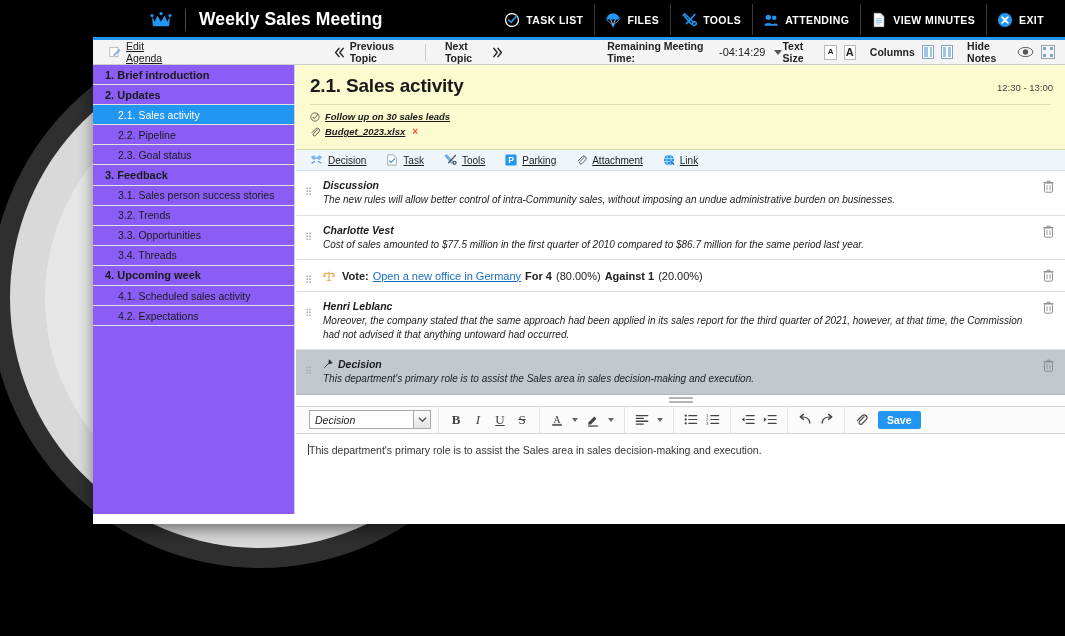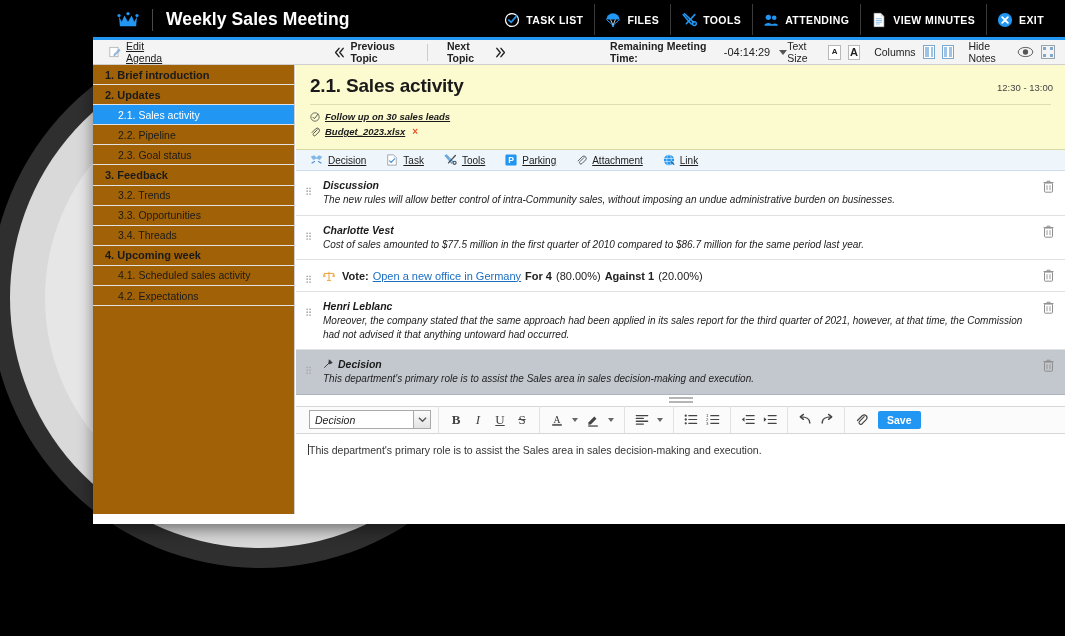--- a/index.html
+++ b/index.html
@@ -28,21 +28,21 @@
     position:absolute; left:100px; top:514px; width:965px; height:9px;
     background:linear-gradient(#8c8c8c,#a9a9a9);
     opacity:.85;
   }
 
   
   .topbar {
     position:absolute; left:0; top:0; width:1065px; height:39px;
     background:#000; color:#fff;
   }
-  .topbar-inner { display:flex; align-items:center; height:39px; }
+  .topbar-inner { display:flex; align-items:center; height:39px;padding-left:33px; }
   .logo-wrap { display:flex; align-items:center; padding-left:117px; }
   .logo-icon { width:22px; height:18px; display:block; }
   .logo-div { width:1px; height:22px; background:#4a4a4a; margin:0 13px; }
   .app-title { font-size:17.5px; font-weight:bold; letter-spacing:.1px; color:#fff; }
   .accent-line { position:absolute; left:93px; top:37px; width:972px; height:3px; background:#2196f3; }
 
   .top-nav { margin-left:auto; display:flex; align-items:center; height:39px; padding-right:10px; }
   .nav-item {
     display:flex; align-items:center; gap:6px;
     padding:0 11px; height:25px; position:relative;
@@ -65,39 +65,39 @@
   .edit-agenda .lbl { text-decoration:underline; color:#1a1a1a; font-size:10.5px; }
   .topic-nav { margin-left:145px; display:flex; align-items:center; }
   .topic-btn { padding:0 14px; font-weight:bold; font-size:10.5px; color:#222; cursor:pointer; display:flex; align-items:center; gap:5px; height:22px;}
   .topic-btn.next::before { content:""; }
   .vdiv { width:1px; height:17px; background:#ccc; }
   .meet-time { margin-left:90px; display:flex; align-items:center; gap:6px; }
   .meet-time .k { font-weight:bold; font-size:10.5px; color:#222; }
   .meet-time .v { font-size:11px; color:#222; }
   .caret-dn { width:0;height:0;border-left:4px solid transparent;border-right:4px solid transparent;border-top:5px solid #555; margin-left:3px; cursor:pointer;}
   .right-tools { margin-left:auto; display:flex; align-items:center; gap:7px; padding-right:10px; }
-  .right-tools .k { font-weight:normal; font-size:10.5px; color:#222; }
+  .right-tools .k { font-weight:bold; font-size:10.5px; color:#222; }
   .sz-btn {
     border:1px solid #b8b8b8; background:#fff; width:15px; height:15px;
     display:flex; align-items:center; justify-content:center;
     font-weight:bold; color:#222; cursor:pointer; line-height:1;
   }
   .sz-btn.sm { font-size:8px; }
   .sz-btn.lg { font-size:11px; }
   .col-btn { width:15px; height:14px; border:1px solid #7aa7d0; background:#fff; cursor:pointer; position:relative; }
   .col-btn i { position:absolute; top:1px; bottom:1px; background:#9dc3e6; display:block; }
   .col-btn.two i:nth-child(1){ left:1px; width:4px;} .col-btn.two i:nth-child(2){ left:7px; right:1px; width:auto;}
   .col-btn.three i:nth-child(1){left:1px;width:3px;} .col-btn.three i:nth-child(2){left:6px;width:3px;} .col-btn.three i:nth-child(3){left:11px;right:1px;width:auto;}
   .eye-btn { width:17px;height:14px; cursor:pointer; }
   .full-btn { width:14px;height:14px; cursor:pointer; }
 
   
   .sidebar {
     position:absolute; left:93px; top:65px; width:202px; height:449px;
-    background:#a16207; border-right:1px solid #cfcfcf; overflow:hidden;
+    background:#8b5cf6; border-right:1px solid #cfcfcf; overflow:hidden;
   }
   .ag-item {
     height:20.1px; display:flex; align-items:center;
     border-bottom:1px solid #e2e2e2; font-size:10.5px; color:#1a1a1a; cursor:pointer;
     padding-left:12px;
   }
   .ag-item.lvl1 { font-weight:bold; font-size:11px; }
   .ag-item.lvl2 { padding-left:25px; }
   .ag-item.sel { background:#2196f3; color:#fff; }
 
@@ -357,20 +357,23 @@
     <div class="ag-item lvl2">
       <span>2.2. Pipeline</span>
     </div>
     <div class="ag-item lvl2">
       <span>2.3. Goal status</span>
     </div>
     <div class="ag-item lvl1">
       <span>3. Feedback</span>
     </div>
     <div class="ag-item lvl2">
+      <span>3.1. Sales person success stories</span>
+    </div>
+    <div class="ag-item lvl2">
       <span>3.2. Trends</span>
     </div>
     <div class="ag-item lvl2">
       <span>3.3. Opportunities</span>
     </div>
     <div class="ag-item lvl2">
       <span>3.4. Threads</span>
     </div>
     <div class="ag-item lvl1">
       <span>4. Upcoming week</span>

